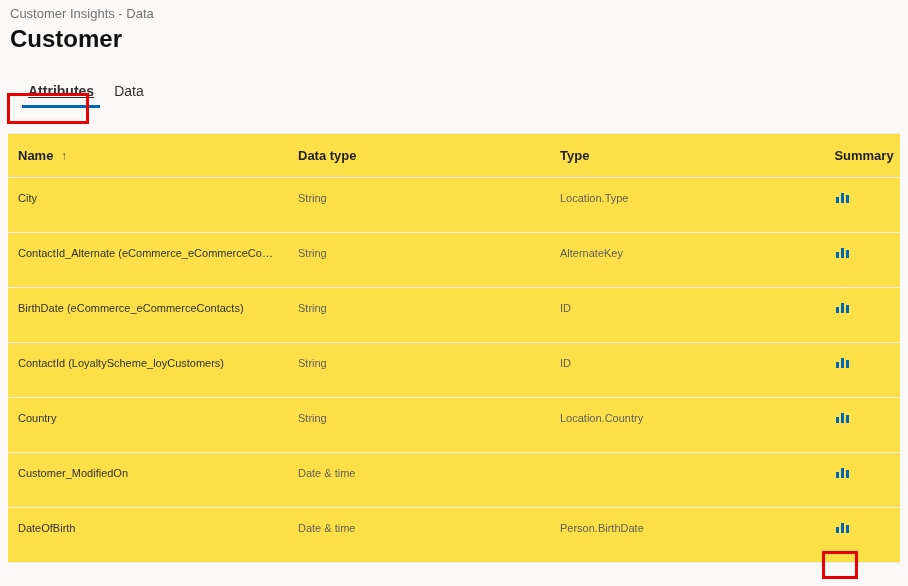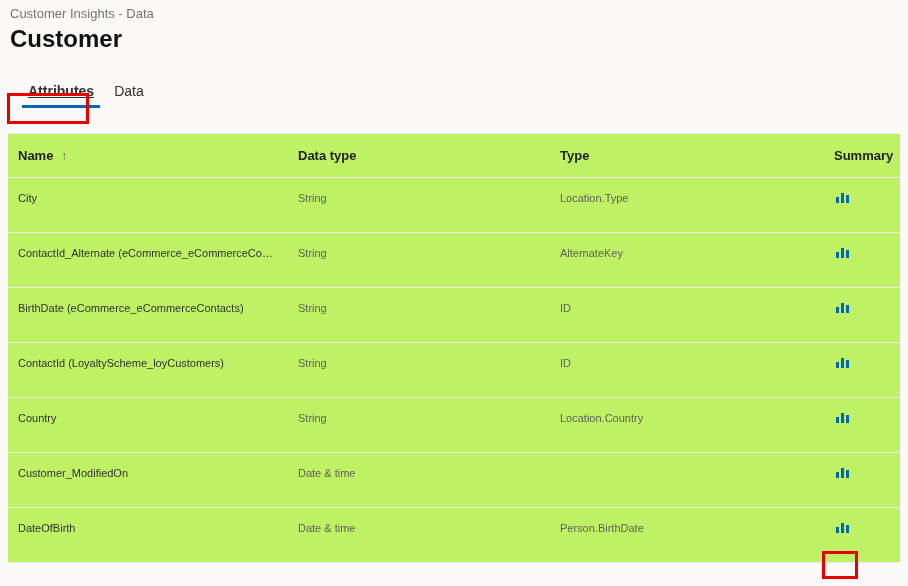--- a/index.html
+++ b/index.html
@@ -10,32 +10,32 @@
   .page-title { font-size:24px; font-weight:700; margin:4px 0 24px 0; color:#111; }
   .tabs { display:flex; gap:0; margin-top:10px; padding-left:8px; }
   .tab { padding:6px 10px; font-size:14px; color:#323130; cursor:pointer; position:relative; }
   .tab.active { font-weight:600;text-decoration:underline; }
   .tab.active::after {
     content:""; position:absolute; left:4px; right:4px; bottom:-3px; height:3px; background:#0067b8;
   }
   .tabs-highlight { position:absolute; border:3px solid #e60000; pointer-events:none; }
   .highlight-tab { left:7px; top:93px; width:82px; height:31px; }
   .highlight-chart { left:822px; top:551px; width:36px; height:28px; }
-  .table-wrap { background:#bef264; margin:28px 8px 0 8px; border-top:1px solid #edebe9; }
+  .table-wrap { background:#fde047; margin:28px 8px 0 8px; border-top:1px solid #edebe9; }
   table { width:100%; border-collapse:collapse; table-layout:fixed; }
   th, td { text-align:left; font-size:13px; padding:12px 10px; border-bottom:1px solid #edebe9; overflow:hidden; white-space:nowrap; text-overflow:ellipsis; }
   th { font-weight:600; color:#201f1e; font-size:13px; padding-top:14px; padding-bottom:14px;}
   td { color:#605e5c; font-size:11px; padding-top:13px; padding-bottom:27px;}
   td:first-child { color:#323130; }
   col.col-name { width:280px; }
   col.col-datatype { width:262px; }
   col.col-type { width:274px; }
   col.col-summary { width:76px; }
   th.summary-head, td.summary-cell { text-align:left; }
-  th.summary-head { text-align:left; padding-right:6px;}
+  th.summary-head { text-align:center; padding-right:6px;}
   td.summary-cell { padding-left:12px; }
   .sort-arrow { display:inline-block; margin-left:4px; font-size:12px; color:#605e5c; }
   .chart-icon { display:inline-block; cursor:pointer; }
   .chart-icon svg { display:block; }
 </style>
 </head>
 <body>
 
 <div class="page">
 

